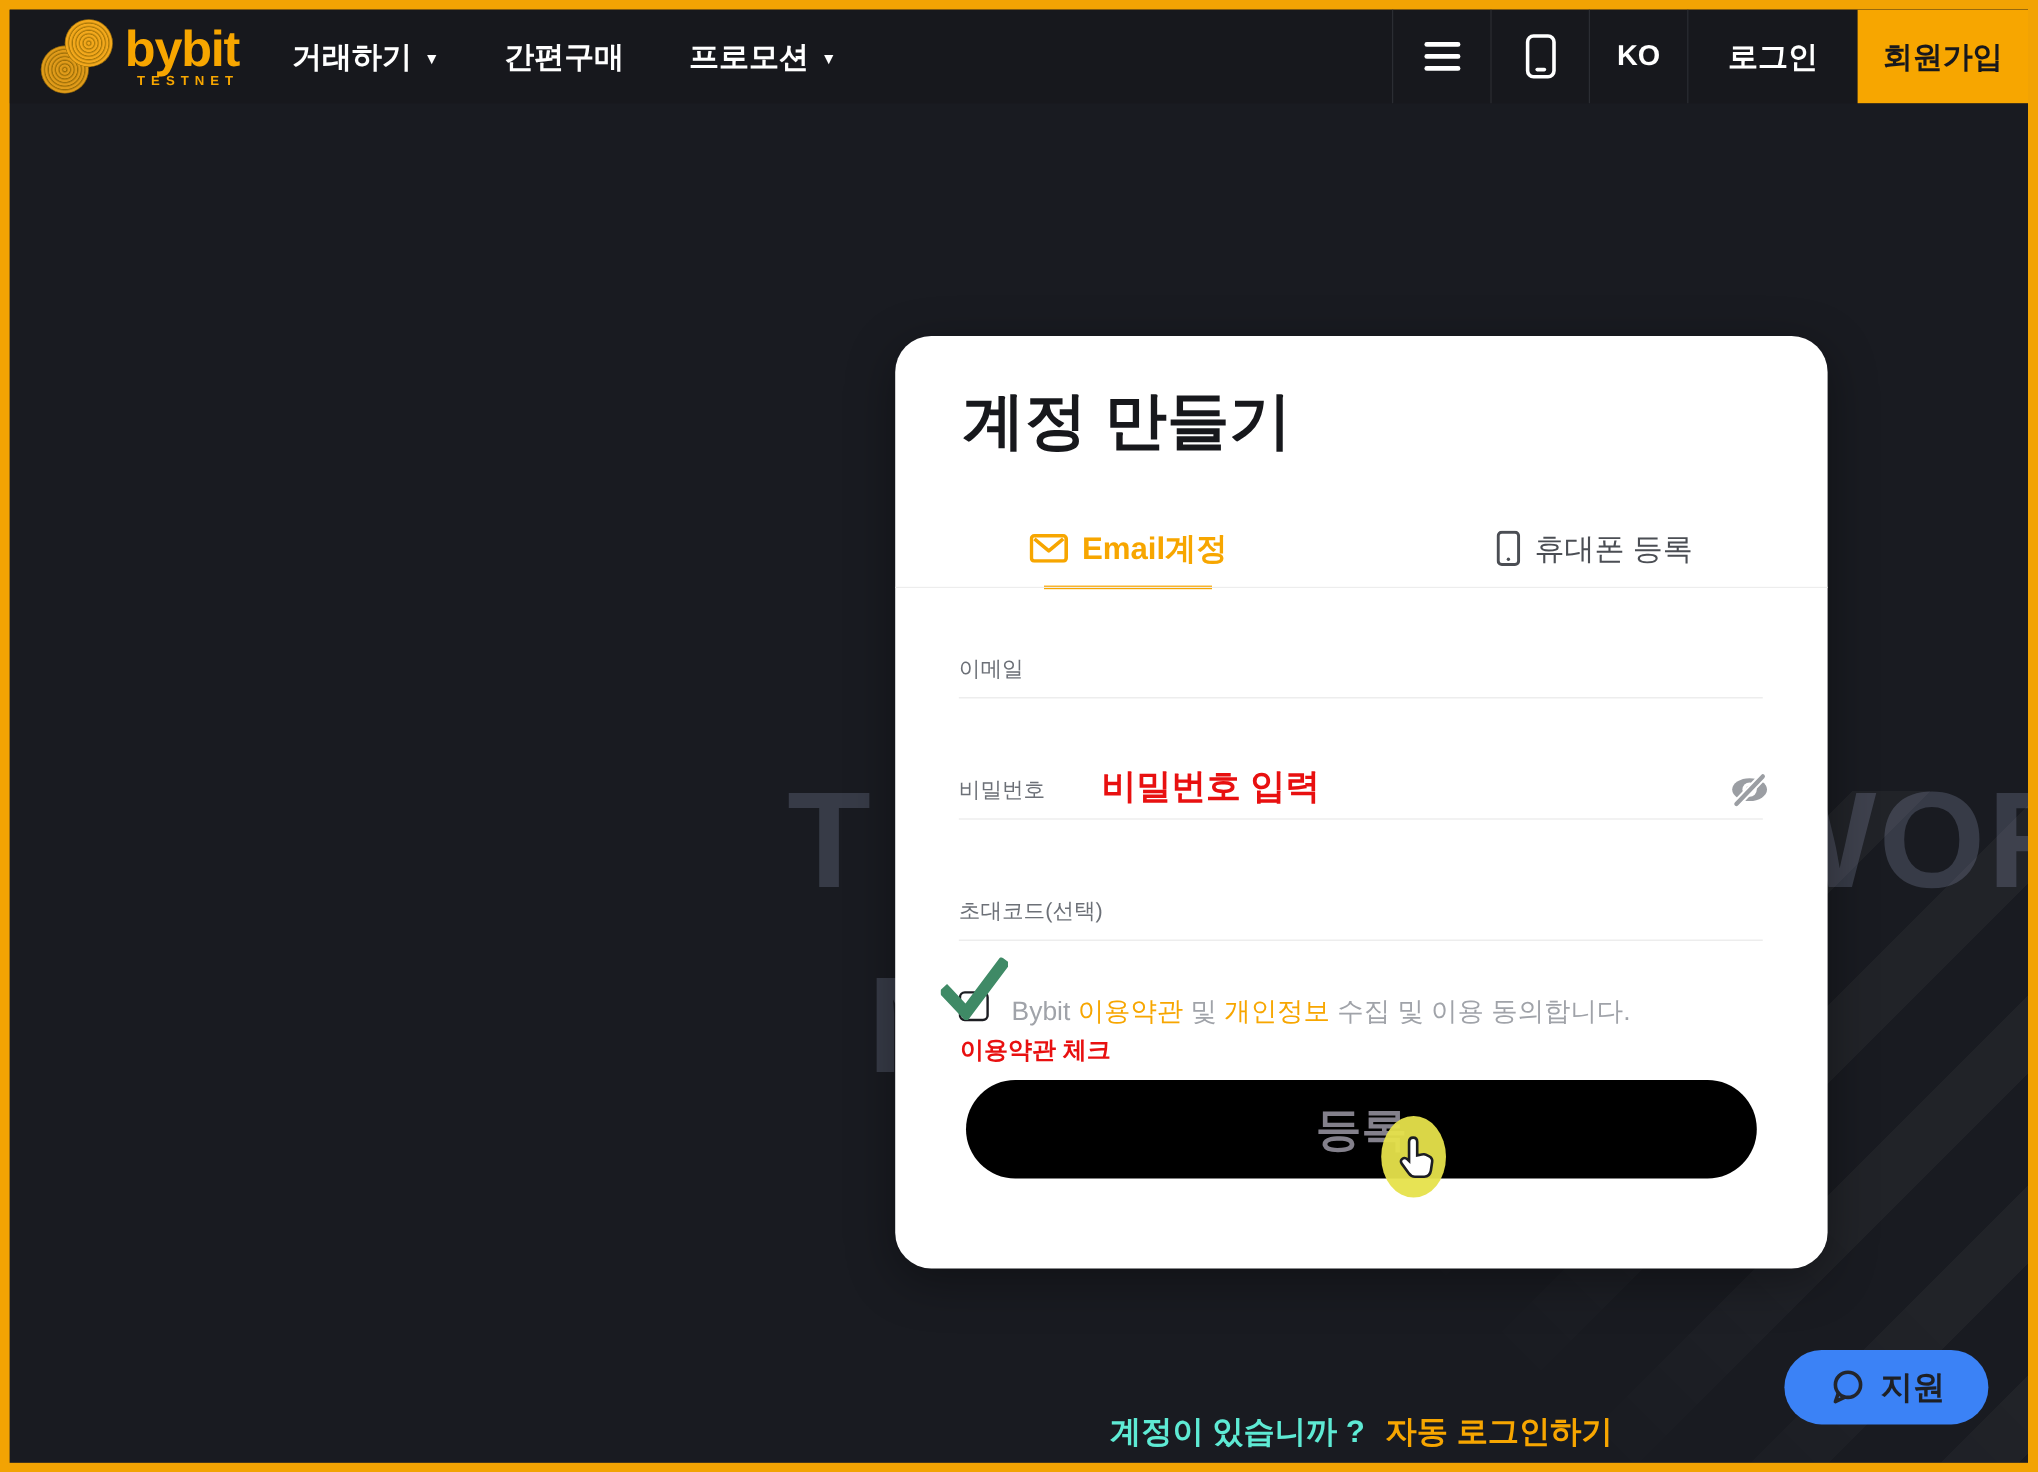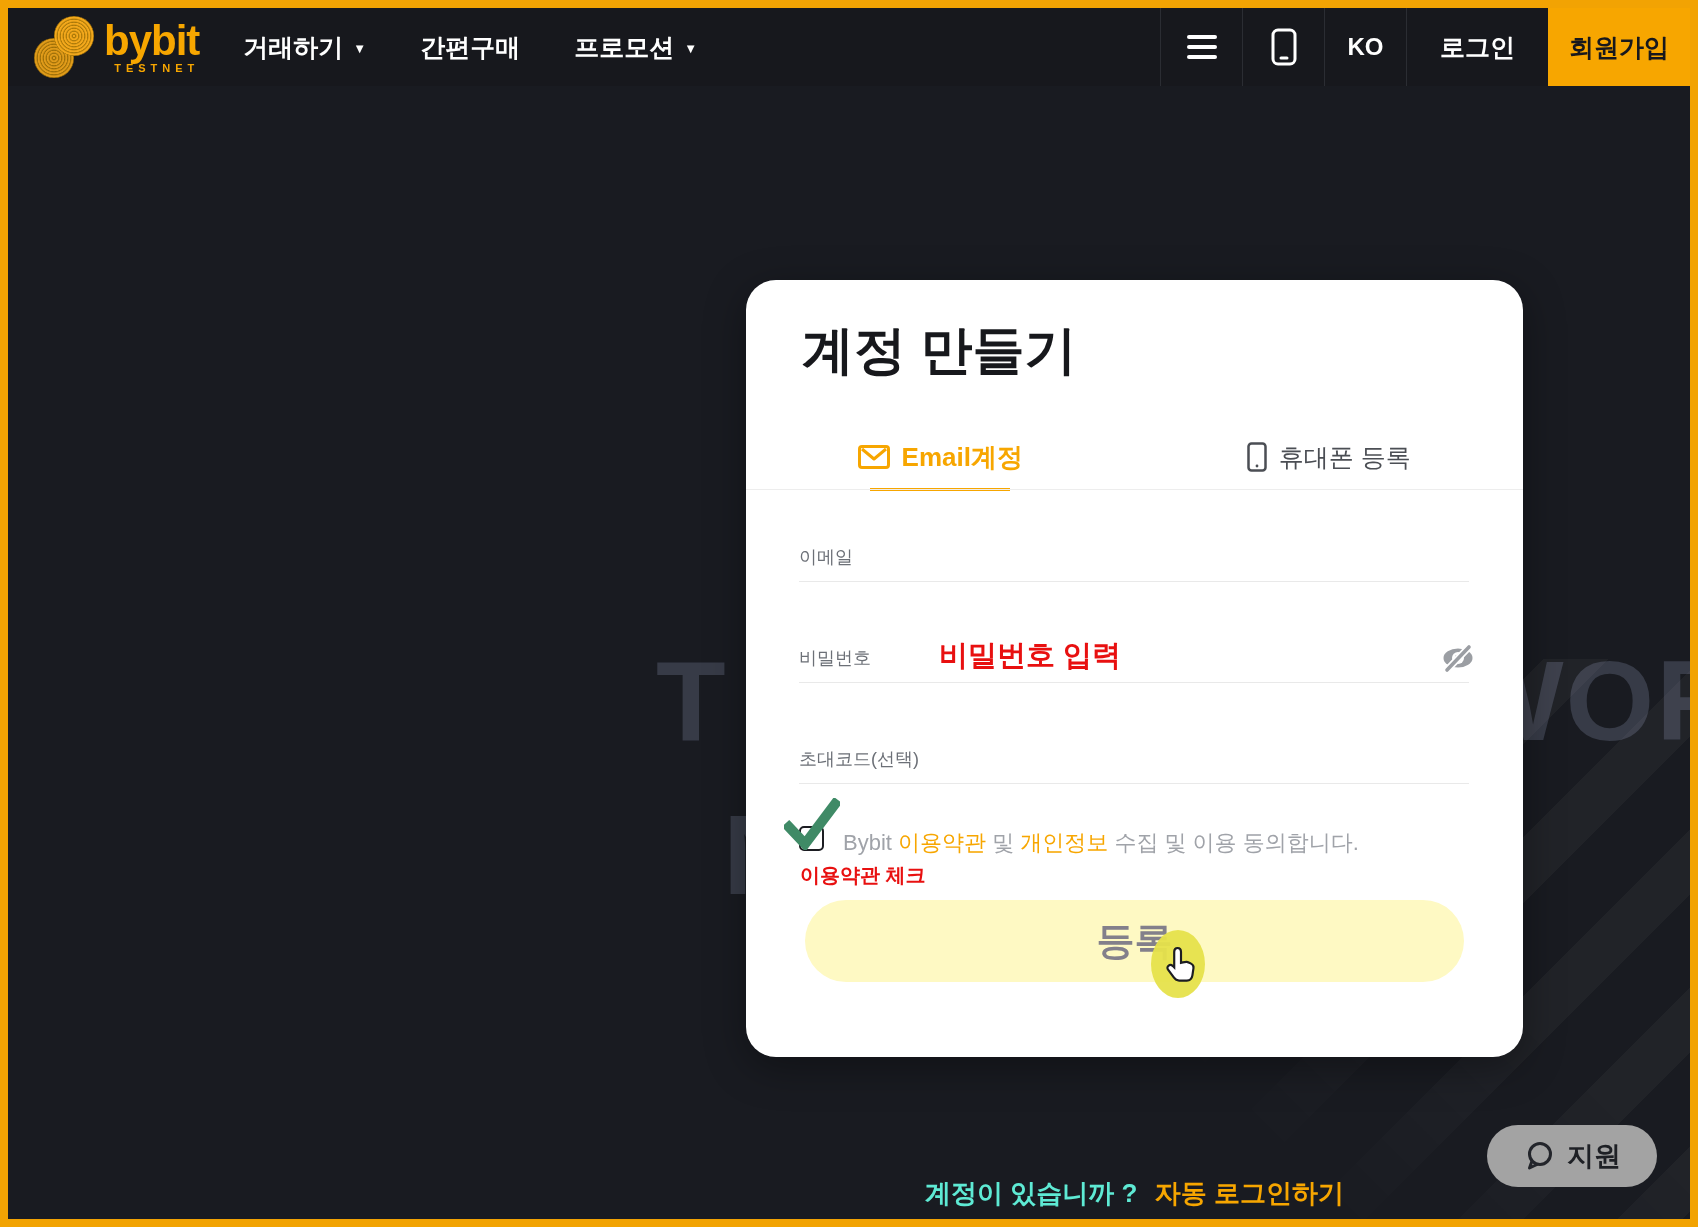--- a/index.html
+++ b/index.html
@@ -54,45 +54,45 @@
   .tab { flex:1; display:flex; align-items:center; justify-content:center; gap:12px; cursor:pointer; }
   .tab-email { color:#f7a600; font-size:26px; font-weight:700; }
   .tab-phone { color:#4b4e54; font-size:25px; font-weight:500; }
   .tab-underline { position:absolute; left:124px; top:63px; width:140px; height:3px; background:#f7a600; }
 
   .frow { position:absolute; left:53px; width:670px; height:50px; border-bottom:1px solid #e9e9e9; }
   .frow .flabel { font-size:18px; color:#6c7077; line-height:50px; }
   .frow .red-annot { position:absolute; top:3px; font-size:29px; font-weight:700; color:#e81010; }
   .row-email { top:252px; } .row-pass { top:353px; } .row-invite { top:454px; }
   .row-email .red-annot { left:120px; }
-  .row-pass  .red-annot { left:140px; }
+  .row-pass  .red-annot { left:119px; }
   .eye { position:absolute; right:-8px; top:7px; }
 
   .checkbox { position:absolute; left:53px; top:546px; width:25px; height:25px;
               border:2.5px solid #1c1d22; border-radius:5px; background:#fff; }
   .checkmark { position:absolute; left:38px; top:518px; z-index:3; }
   .terms { position:absolute; left:97px; top:548px; font-size:22px; color:#a0a3a9; }
   .terms .lnk { color:#f7a600; cursor:pointer; }
   .terms-annot { position:absolute; left:54px; top:582px; font-size:20px; font-weight:700; color:#e81010; }
 
   .submit { position:absolute; left:59px; top:620px; width:659px; height:82px;
-            background:#fef9c3; border-radius:41px; border:none;
+            background:#000000; border-radius:41px; border:none;
             font-size:38px; font-weight:700; color:#83808b; font-family:inherit; }
   .cursor-hl { position:absolute; left:405px; top:650px; width:54px; height:68px;
                background:#e6e14b; border-radius:50%; z-index:4; opacity:.95; }
   .cursor-hand { position:absolute; left:418px; top:666px; z-index:5; }
 
   
   .footer { position:absolute; left:738px; top:1168px; width:777px; text-align:center; z-index:5;
             font-size:26px; font-weight:700; }
   .footer .q { color:#5eead4; }
   .footer .lnk { color:#f7a600; margin-left:10px; cursor:pointer; }
 
   .support { position:absolute; left:1479px; top:1117px; width:170px; height:62px;
-             background:#a3a3a3; border-radius:31px; display:flex; align-items:center;
+             background:#3b82f6; border-radius:31px; display:flex; align-items:center;
              justify-content:center; gap:12px; z-index:30; cursor:pointer; }
   .support .slabel { font-size:27px; font-weight:700; color:#1e2025; }
 </style>
 </head>
 <body>
 
 <div class="frame">
   <div class="inner">
 
     <div class="wm wm1">T</div>

